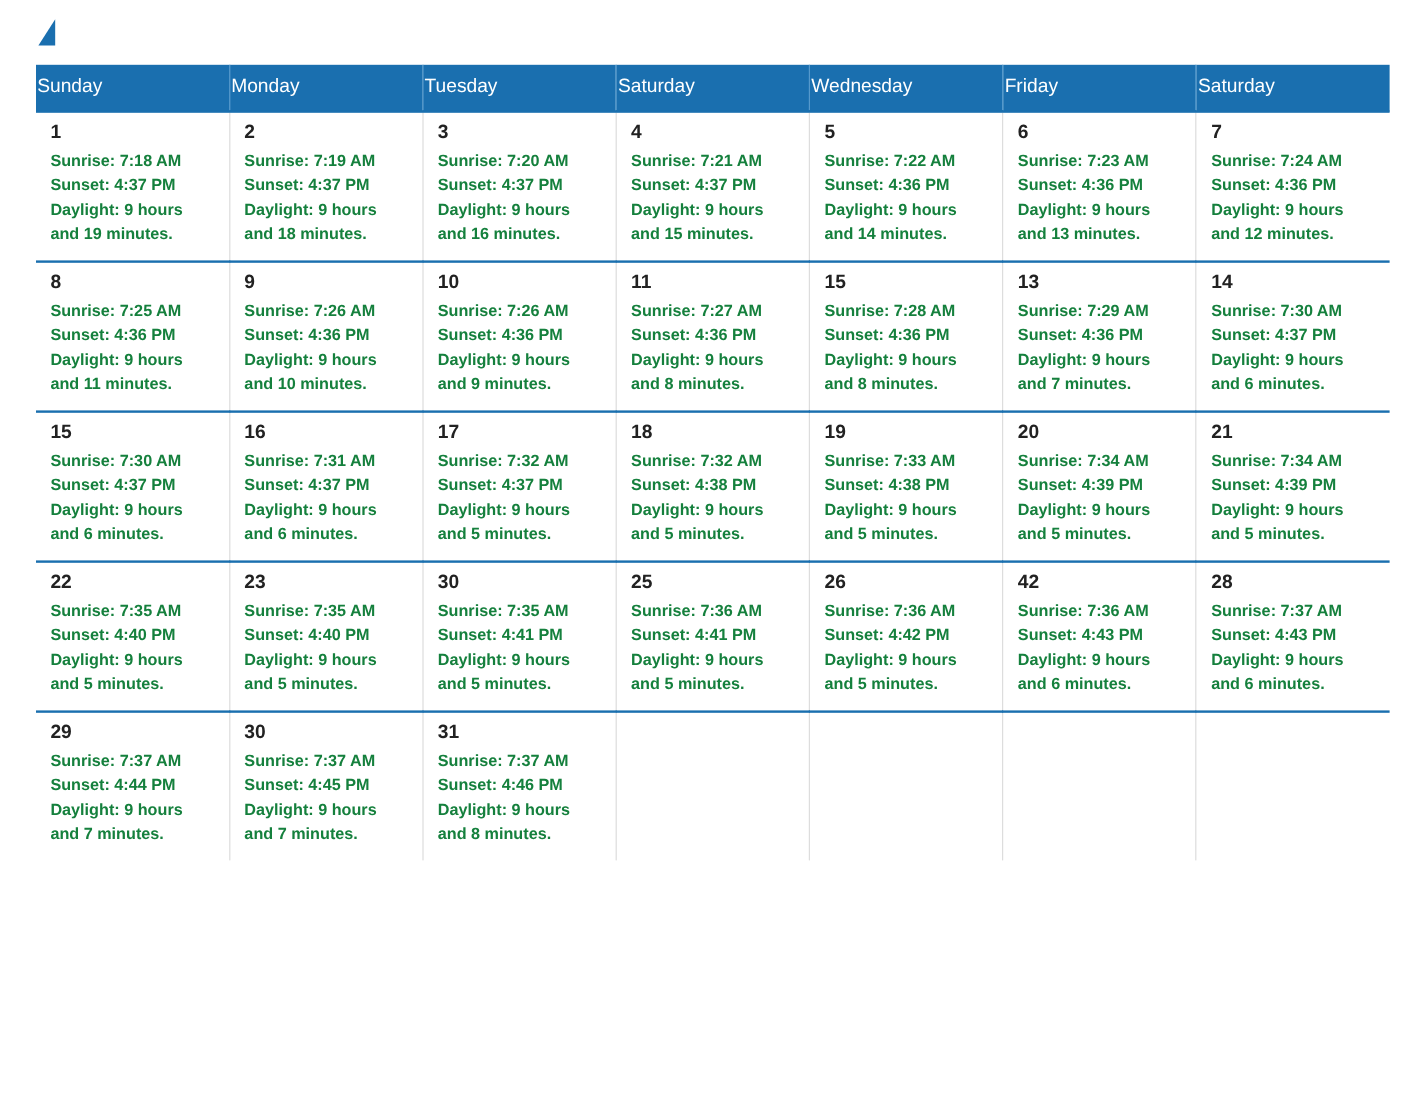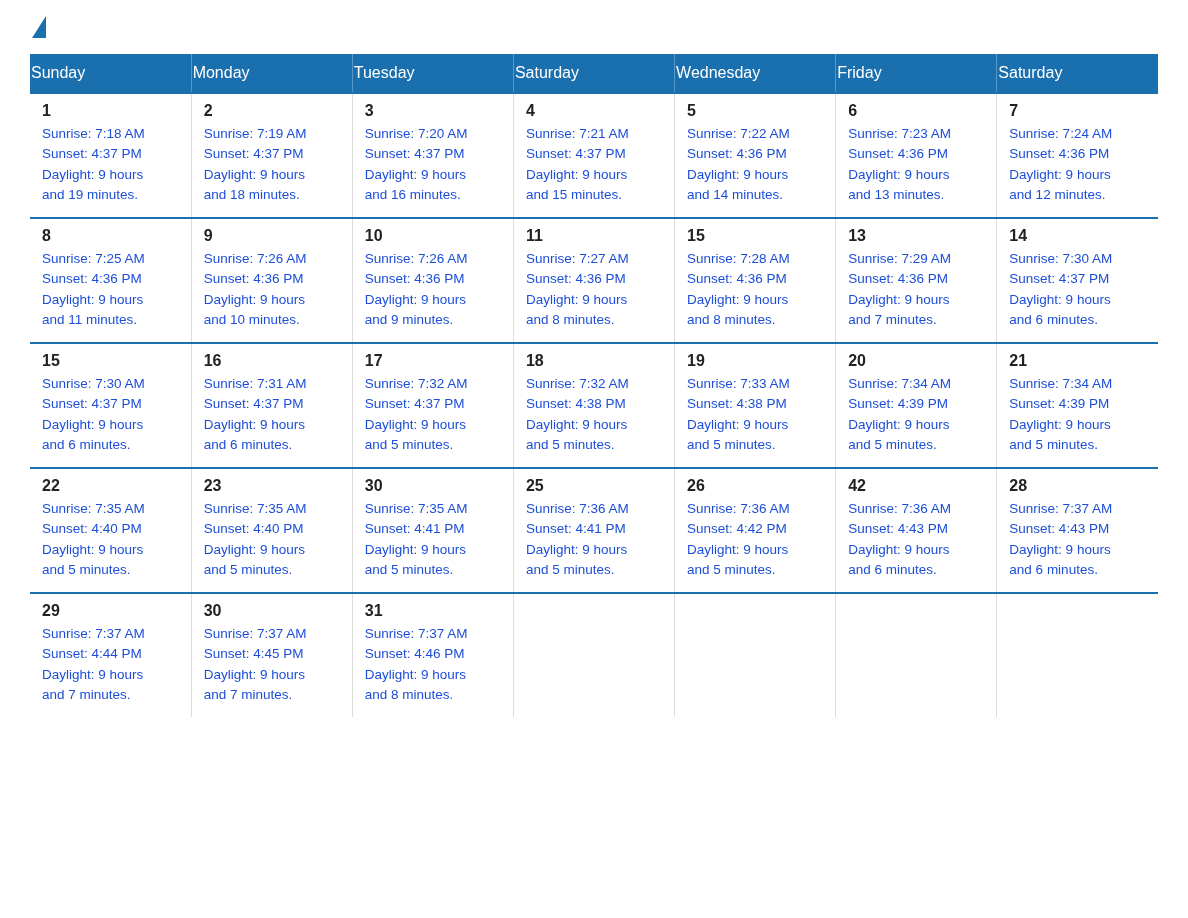--- a/index.html
+++ b/index.html
@@ -95,21 +95,22 @@
     .day-num {
       font-size: 16px;
       font-weight: bold;
       color: #222;
       display: block;
       margin-bottom: 4px;
     }
     .day-info {
       font-size: 13.5px;
       line-height: 1.5;
-      color: #1d4ed8;
+      color: #15803d;
+      font-weight: bold;
     }
     tbody tr:last-child td {
       border-bottom: none;
     }
   </style>
 </head>
 <body>
 
 <div class="header">
   <div class="logo">

